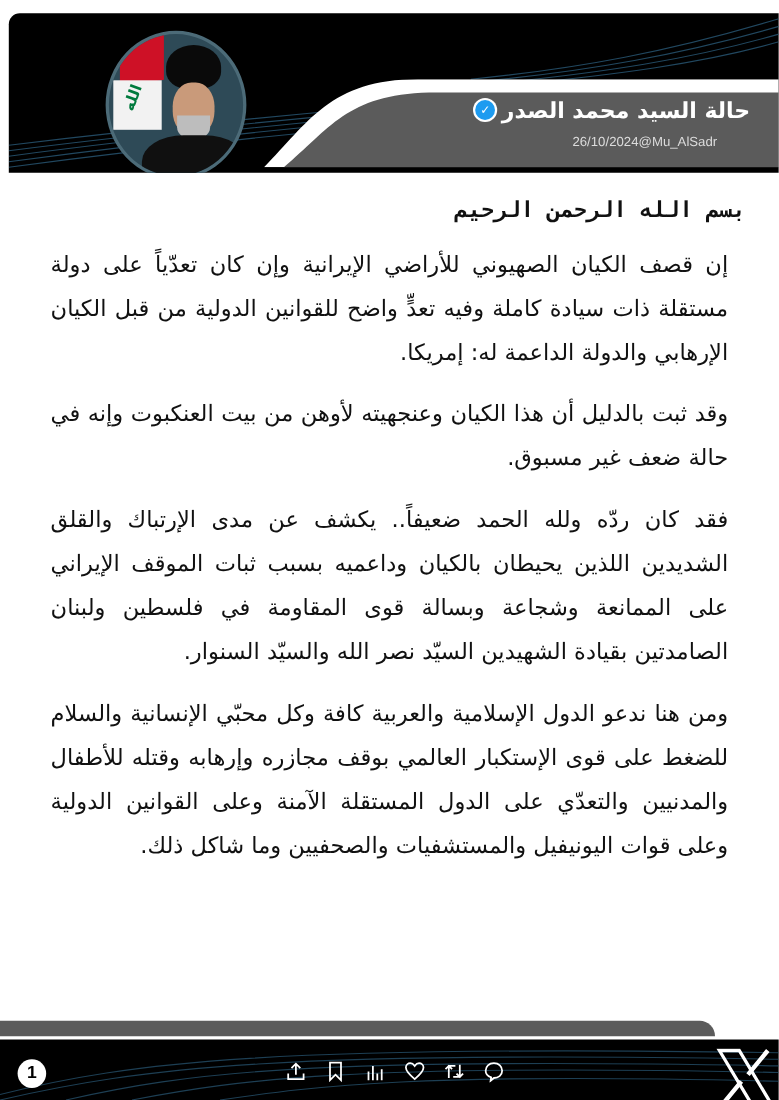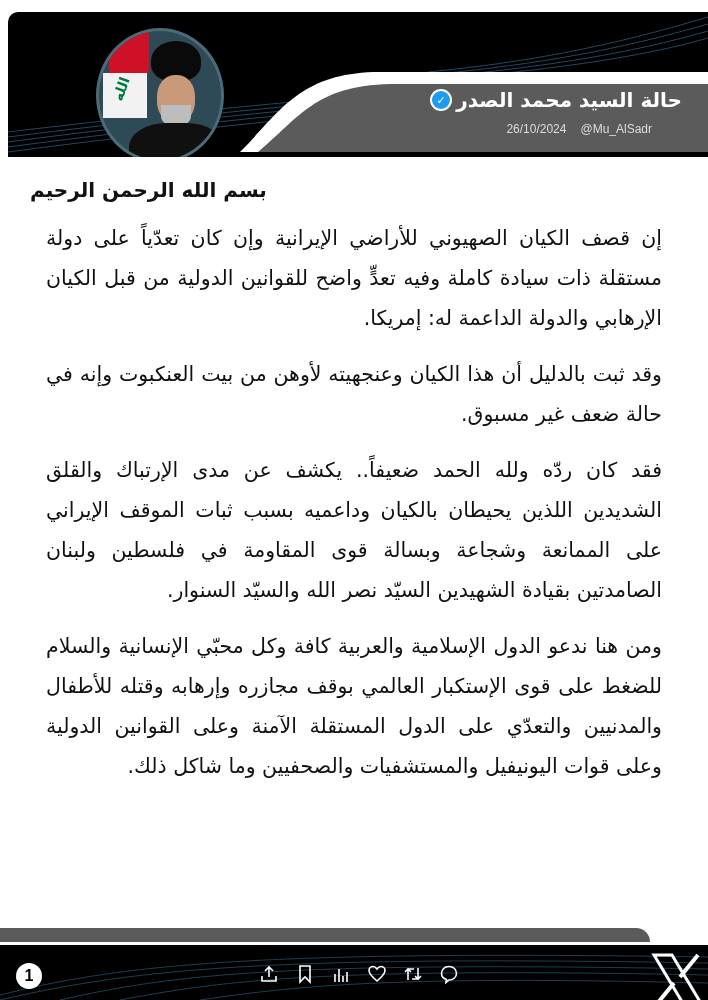--- a/index.html
+++ b/index.html
@@ -31,21 +31,21 @@
     }
     .verified-badge {
       width: 18px; height: 18px; border-radius: 50%;
       background: #1d9bf0; color: #fff;
       display: inline-flex; align-items: center; justify-content: center;
       font-size: 11px; font-weight: bold;
       box-shadow: 0 0 0 2px #ffffff;
     }
     .meta-line {
       position: absolute; right: 56px; top: 122px;
-      display: flex; gap: 14px;
+      display: flex; 
       color: #dcdcdc; font-size: 12px;
       font-family: "Liberation Sans", sans-serif;
     }
     .avatar {
       position: absolute; left: 88px; top: 16px; width: 128px; height: 135px;
       border-radius: 50%;
       background: #2e4a57;
       border: 3px solid #4c6b78;
       overflow: hidden;
       box-sizing: border-box;
@@ -58,22 +58,22 @@
     .avatar .beard { position: absolute; left: 62px; top: 74px; width: 30px; height: 22px; background: #bdbdbd; border-radius: 0 0 50% 50%; }
     .avatar .robe { position: absolute; left: 30px; top: 92px; width: 95px; height: 60px; background: #101010; border-radius: 40% 40% 0 0; }
 
     
     .content {
       position: absolute; left: 30px; top: 178px; width: 648px;
       direction: rtl; text-align: right;
       color: #111111;
     }
     .basmala {
-      text-align: left; font-size: 20px; font-weight: bold;
-      margin: 0 0 10px 0; padding-right: 0;
+      text-align: right; font-size: 20px; font-weight: bold;
+      margin: 0 0 10px 0; padding-right: 0; font-family: Liberation Mono, monospace;
     }
     .para {
       font-size: 20.5px; line-height: 40px; margin: 16px;
       text-align: justify; text-align-last: right;
     }
 
     
     .footer-bar {
       position: absolute; left: 0; top: 928px; width: 650px; height: 14px;
       background: #5b5b5b; border-top-right-radius: 14px;

